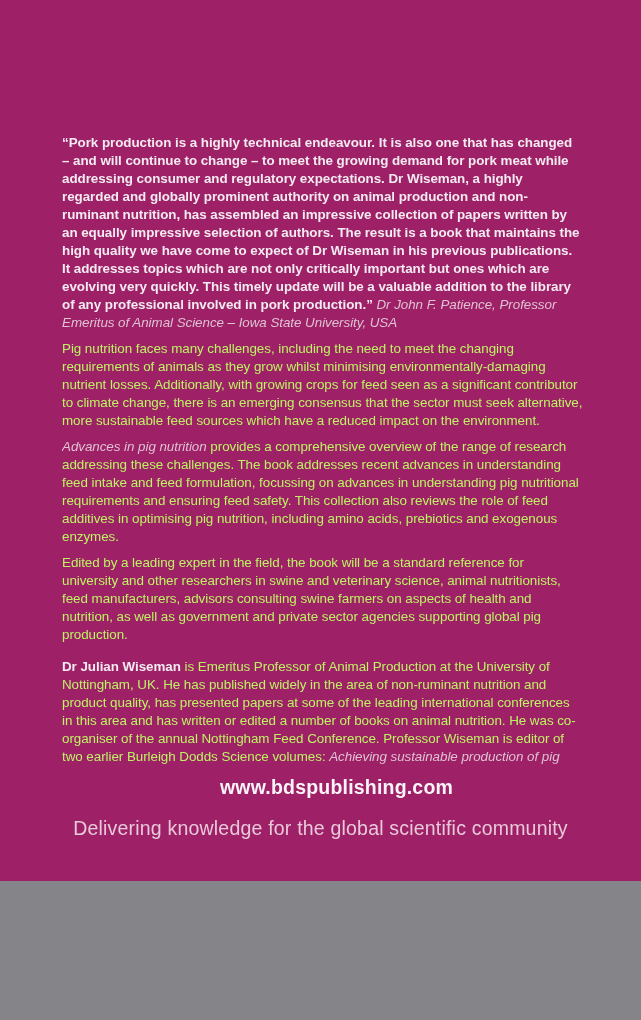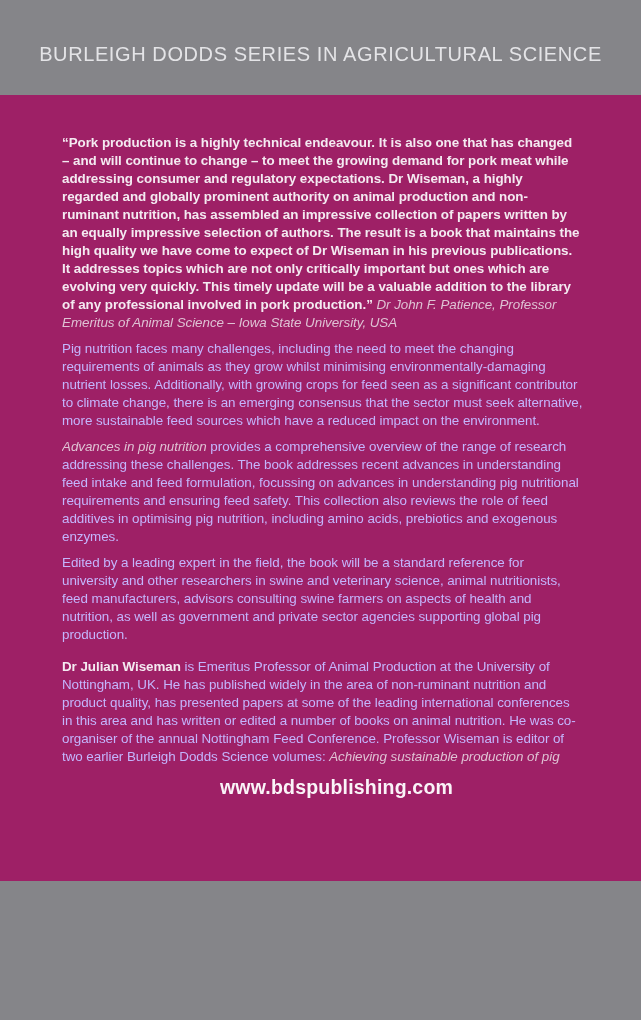--- a/index.html
+++ b/index.html
@@ -24,21 +24,21 @@
     position:absolute; left:62px; top:126px; width:521px; height:644px;
     overflow:hidden;
   }
   .para {
     font-size:13.4px; line-height:18px; color:#e7cdde;
     margin:8px 0 8px 0; letter-spacing:-0.05px;
   }
   .para:last-child { margin-top:14px; }
   .para .bold   { font-weight:bold; color:#f4eaf1; }
   .para .italic { font-style:italic; color:#dfc2d4; }
-  .para .regular{ color:#c4b5fd; }
+  .para .regular{ color:#bef264; }
 
   
   .website-line {
     position:absolute; left:16px; top:776px; width:641px; text-align:center;
     color:#faf4f8; font-weight:bold; font-size:19.5px; letter-spacing:0.2px;
   }
   .tagline-line {
     position:absolute; left:0; top:817px; width:641px; text-align:center;
     color:#e9c8db; font-size:19.5px; font-weight:400; letter-spacing:0.2px;
   }
@@ -47,33 +47,31 @@
   .bottom-band {
     position:absolute; left:0; top:881px; width:641px; height:139px;
     background:#858589;
   }
 </style>
 </head>
 <body>
 
 <div class="cover">
 
-  <div class="top-band">
-    <div class="series-title">BURLEIGH DODDS SERIES IN AGRICULTURAL SCIENCE</div>
-  </div>
 
   <div class="content" id="paragraphs">
       <div class="para"><span class="bold">“Pork production is a highly technical endeavour. It is also one that has changed – and will continue to change – to meet the growing demand for pork meat while addressing consumer and regulatory expectations. Dr Wiseman, a highly regarded and globally prominent authority on animal production and non-ruminant nutrition, has assembled an impressive collection of papers written by an equally impressive selection of authors. The result is a book that maintains the high quality we have come to expect of Dr Wiseman in his previous publications. It addresses topics which are not only critically important but ones which are evolving very quickly. This timely update will be a valuable addition to the library of any professional involved in pork production.” </span><span class="italic">Dr John F. Patience, Professor Emeritus of Animal Science – Iowa State University, USA</span></div>
       <div class="para"><span class="regular">Pig nutrition faces many challenges, including the need to meet the changing requirements of animals as they grow whilst minimising environmentally-damaging nutrient losses. Additionally, with growing crops for feed seen as a significant contributor to climate change, there is an emerging consensus that the sector must seek alternative, more sustainable feed sources which have a reduced impact on the environment.</span></div>
       <div class="para"><span class="italic">Advances in pig nutrition</span><span class="regular"> provides a comprehensive overview of the range of research addressing these challenges. The book addresses recent advances in understanding feed intake and feed formulation, focussing on advances in understanding pig nutritional requirements and ensuring feed safety. This collection also reviews the role of feed additives in optimising pig nutrition, including amino acids, prebiotics and exogenous enzymes.</span></div>
       <div class="para"><span class="regular">Edited by a leading expert in the field, the book will be a standard reference for university and other researchers in swine and veterinary science, animal nutritionists, feed manufacturers, advisors consulting swine farmers on aspects of health and nutrition, as well as government and private sector agencies supporting global pig production.</span></div>
       <div class="para"><span class="bold">Dr Julian Wiseman</span><span class="regular"> is Emeritus Professor of Animal Production at the University of Nottingham, UK. He has published widely in the area of non-ruminant nutrition and product quality, has presented papers at some of the leading international conferences in this area and has written or edited a number of books on animal nutrition. He was co-organiser of the annual Nottingham Feed Conference. Professor Wiseman is editor of two earlier Burleigh Dodds Science volumes: </span><span class="italic">Achieving sustainable production of pig meat – Volume 2: Animal breeding and nutrition</span><span class="regular"> and </span><span class="italic">Achieving sustainable production of pig meat – Volume 3: Animal health and welfare.</span></div>
     </div>
 
   <div class="website-line">www.bdspublishing.com</div>
+  <div class="tagline-line">Delivering knowledge for the global scientific community</div>
 
   <div class="bottom-band">
 
     
 
     
 
   </div>
 </div>
 

